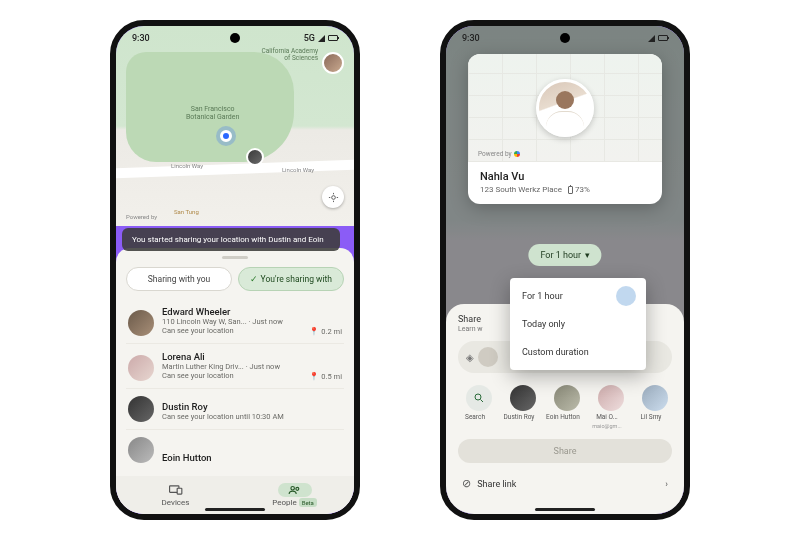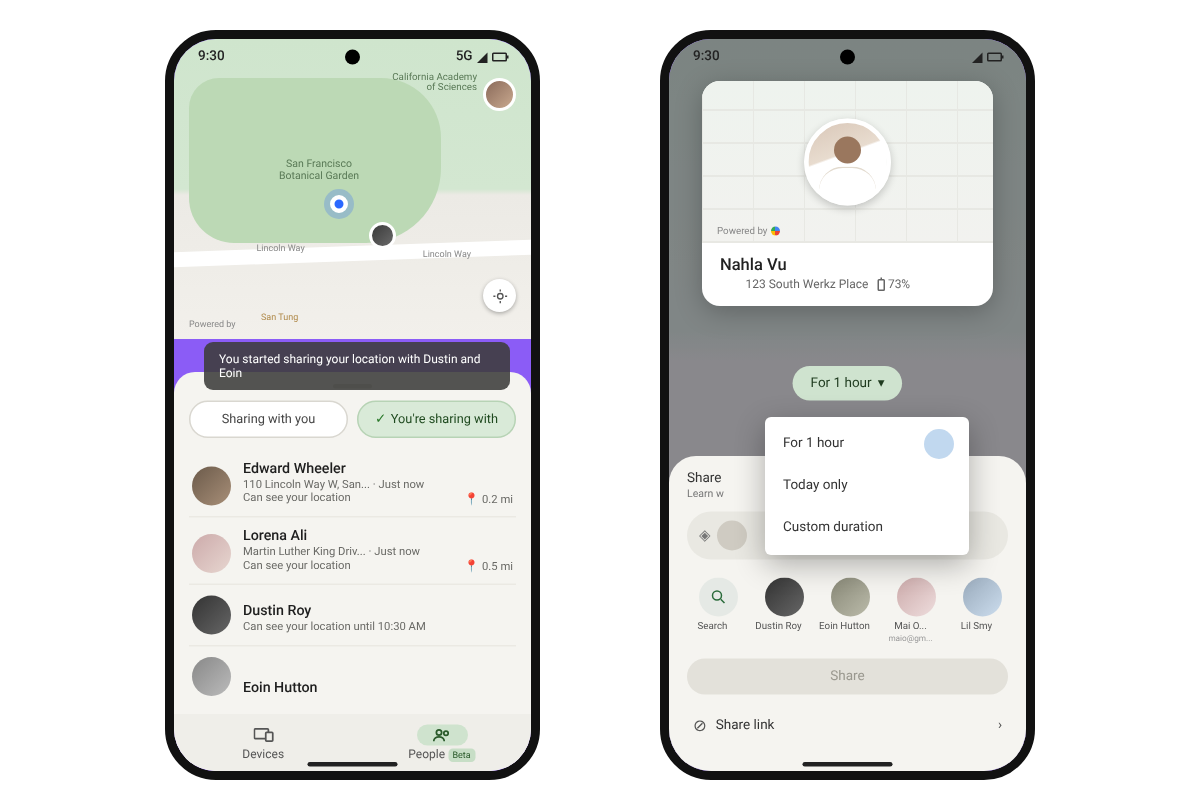--- a/index.html
+++ b/index.html
@@ -21,21 +21,21 @@
   .road { position:absolute; left:-5%; right:-5%; top:138px; height:10px; background:#fff; transform:rotate(-2deg); }
   .road-label { position:absolute; left:55px; top:136px; font-size:6px; color:#888; }
   .road-label2 { position:absolute; right:40px; top:140px; font-size:6px; color:#888; }
   .poi { position:absolute; left:58px; top:182px; font-size:6px; color:#b08a4a; }
   .dot-user { position:absolute; left:104px; top:104px; width:12px; height:12px; background:#2b68ff; border:3px solid #fff; border-radius:50%; box-shadow:0 0 0 4px rgba(43,104,255,.25); }
   .avatar { border-radius:50%; background:#d9cfc5; display:flex; align-items:center; justify-content:center; overflow:hidden; }
   .av-map1 { position:absolute; right:10px; top:26px; width:22px; height:22px; border:2px solid #fff; background:linear-gradient(135deg,#8a6a5a,#c9a98f); }
   .av-map2 { position:absolute; left:130px; top:122px; width:18px; height:18px; border:2px solid #fff; background:linear-gradient(135deg,#3a3a3a,#6a6a6a); }
   .loc-btn { position:absolute; right:10px; bottom:18px; width:22px; height:22px; background:#fff; border-radius:50%; box-shadow:0 1px 3px rgba(0,0,0,.3); display:flex; align-items:center; justify-content:center; }
   .powered { position:absolute; left:10px; bottom:6px; font-size:6px; color:#888; }
-  .toast { position:absolute; left:20px; right:14px; top:202px; background:rgba(60,60,58,.88); color:#fff; font-size:8px; padding:7px 10px; border-radius:6px; z-index:5; }
+  .toast { position:absolute; left:6px; right:14px; top:202px; background:rgba(60,60,58,.88); color:#fff; font-size:8px; padding:7px 10px; border-radius:6px; z-index:5; }
   .sheet1 { position:absolute; left:0; right:0; top:222px; bottom:0; background:#f5f4f0; border-radius:14px 14px 0 0; padding:8px 10px 0; }
   .handle { width:26px; height:3px; background:#cfcdc6; border-radius:3px; margin:0 auto 8px; }
   .tabs1 { display:flex; gap:6px; margin-bottom:8px; }
   .chip { flex:1; font-size:8.5px; padding:6px 4px; border:1px solid #d9d7d0; border-radius:16px; text-align:center; background:#fff; color:#444; display:flex; align-items:center; justify-content:center; gap:3px; }
   .chip.active { background:#d9ead8; border-color:#b7d3b5; color:#1f4a1f; }
   .check { color:#2b7a2b; font-size:9px; }
   .list { display:flex; flex-direction:column; }
   .row { display:flex; align-items:flex-end; gap:8px; padding:7px 2px; border-bottom:1px solid #ebe9e3; }
   .row:last-child { border-bottom:none; }
   .av { width:26px; height:26px; flex:0 0 26px; }
@@ -64,21 +64,21 @@
     repeating-linear-gradient(0deg,#e4e4df 0 1px,transparent 1px 22px),
     repeating-linear-gradient(90deg,#e4e4df 0 1px,transparent 1px 34px);
     opacity:.7; border-radius:12px 12px 0 0; }
   .big-av { width:58px; height:58px; border-radius:50%; border:3px solid #fff; background:linear-gradient(160deg,#d9c7b8 0%, #e8dccf 40%, #fff 42%, #fff 100%); box-shadow:0 2px 6px rgba(0,0,0,.2); position:relative; z-index:2; overflow:hidden; }
   .person-head { width:18px; height:18px; background:#9a775e; border-radius:50%; margin:9px auto 0; }
   .person-body { width:38px; height:24px; background:#fff; border-radius:16px 16px 0 0; margin:2px auto 0; border-top:1px solid #e2dace; }
   .powered2 { position:absolute; left:10px; bottom:4px; font-size:6.5px; color:#888; z-index:2; display:flex; align-items:center; gap:2px; }
   .gpin { width:6px; height:6px; background:conic-gradient(#4285f4 0 25%,#ea4335 0 50%,#fbbc05 0 75%,#34a853 0); border-radius:50%; }
   .card-body { padding:8px 12px 0; }
   .cname { font-size:11px; font-weight:500; color:#222; }
-  .csub { font-size:8px; color:#666; margin-top:2px; display:flex; align-items:flex-end; gap:6px;margin-left:17px; }
+  .csub { font-size:8px; color:#666; margin-top:2px; display:flex; align-items:flex-end; gap:6px; }
   .battico { width:5px; height:8px; border:1px solid #666; border-radius:1px; position:relative; display:inline-block; }
   .battico::before { content:""; position:absolute; top:-2px; left:1px; width:1px; height:1px; background:#666; }
   .for1h { position:absolute; left:50%; transform:translateX(-50%); top:218px; background:#cfe3cf; color:#1f3b1f; font-size:9px; padding:6px 12px; border-radius:14px; display:flex; align-items:center; gap:4px; z-index:6; }
   .menu { position:absolute; left:64px; top:252px; width:136px; background:#fff; border-radius:4px; box-shadow:0 6px 20px rgba(0,0,0,.3); z-index:7; padding:4px 0; }
   .menu-item { font-size:9px; color:#333; padding:9px 12px; position:relative; }
   .menu-item.sel::after { content:""; position:absolute; right:10px; top:50%; transform:translateY(-50%); width:20px; height:20px; background:#a6c8e8; border-radius:50%; opacity:.7; }
   .sheet2 { position:absolute; left:0; right:0; bottom:0; top:278px; background:#f5f4f0; border-radius:18px 18px 0 0; padding:10px 12px 0; z-index:4; }
   .sheet2 .lbl { font-size:9px; color:#333; }
   .sheet2 .sublbl { font-size:7px; color:#777; margin-top:1px; }
   .chiprow { display:flex; align-items:center; gap:4px; margin-top:8px; padding:6px 8px; background:#e9e8e2; border-radius:18px; }

